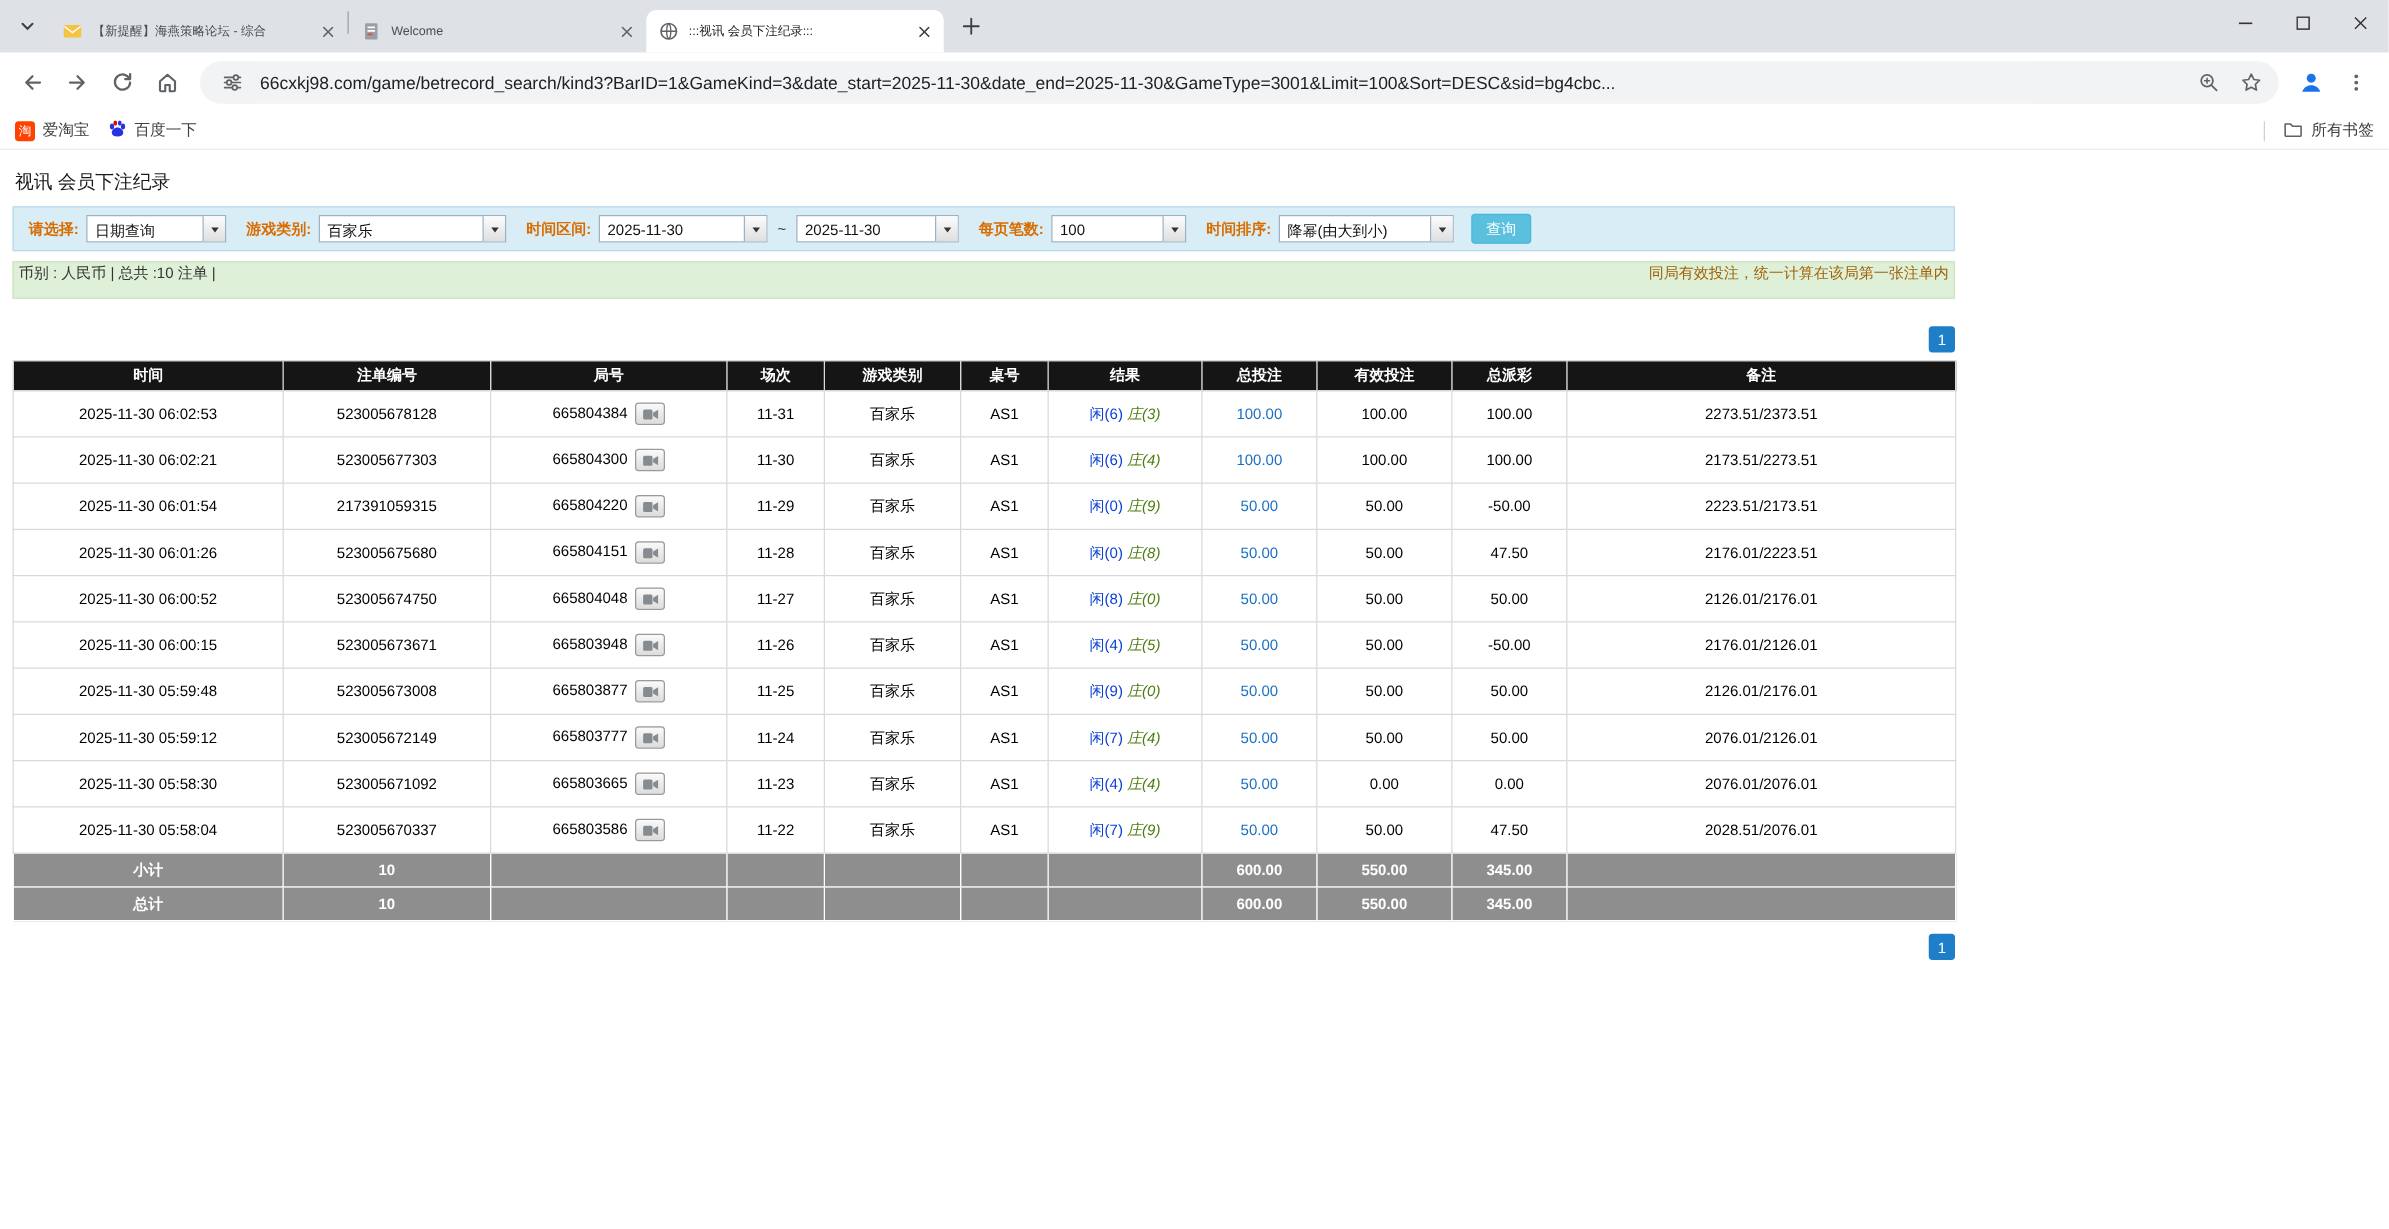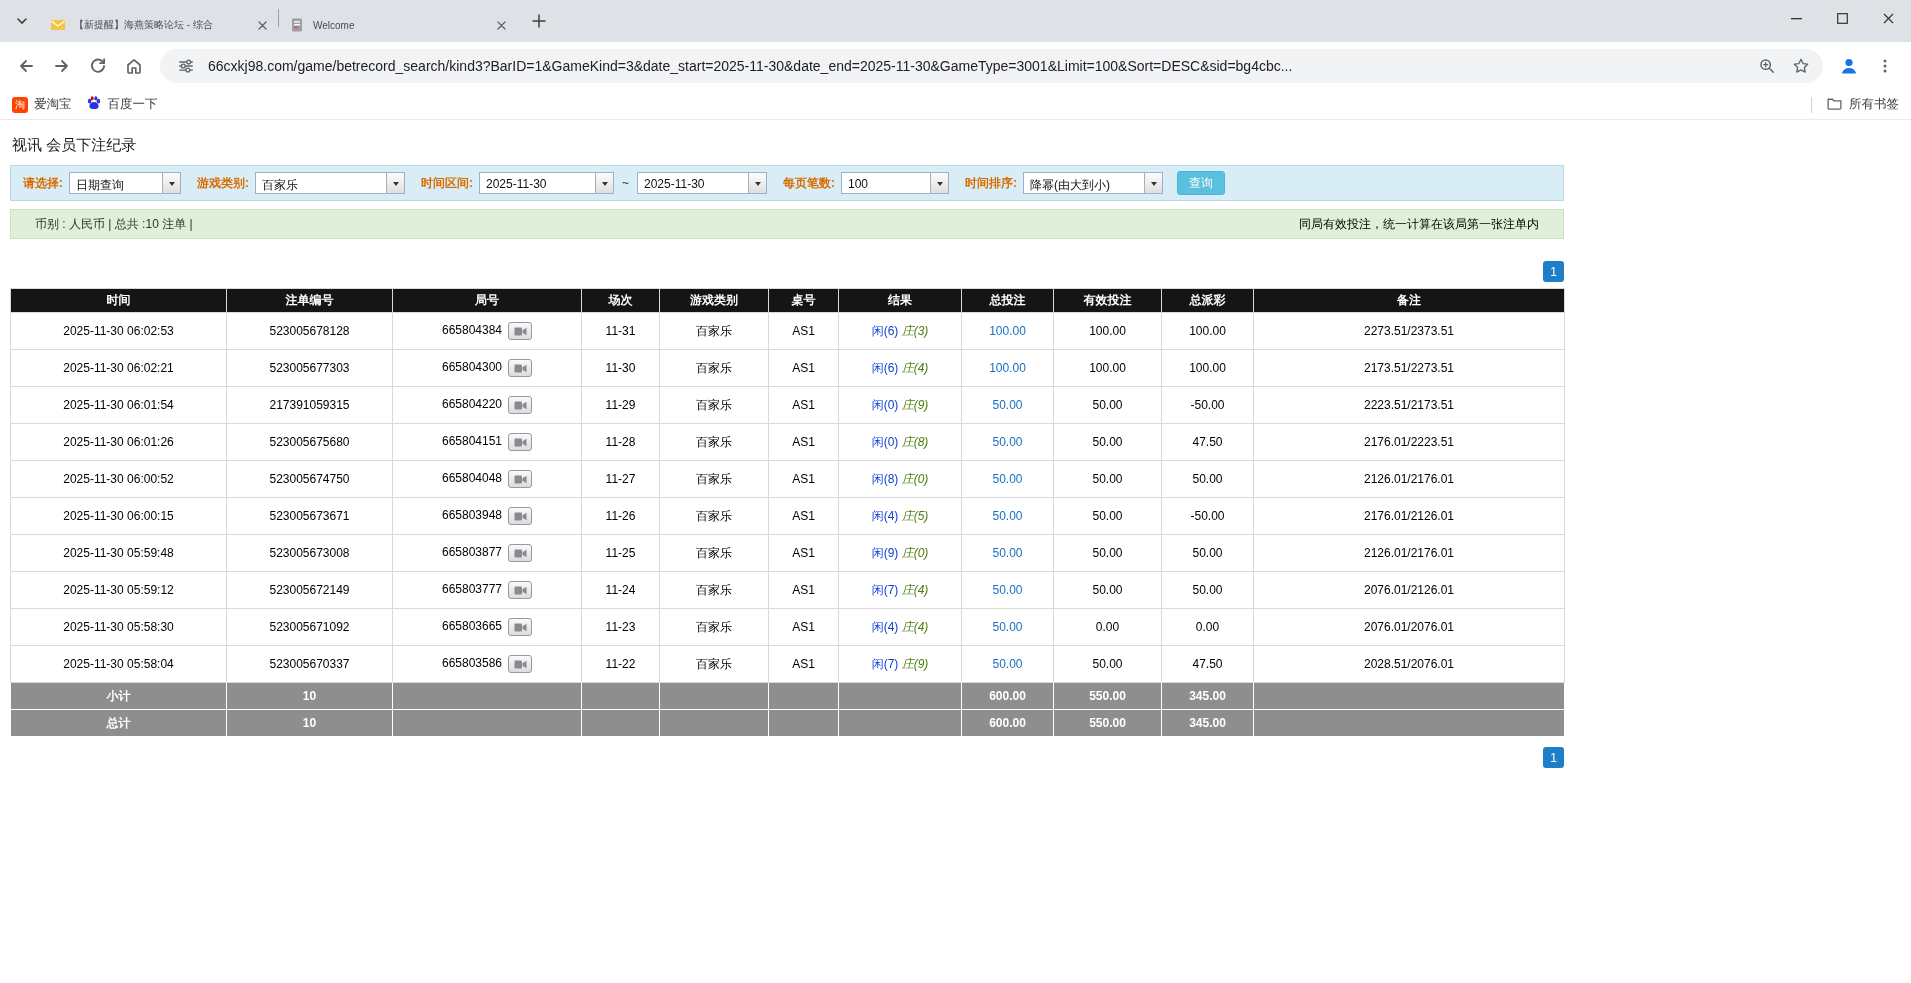--- a/index.html
+++ b/index.html
@@ -39,22 +39,22 @@
   .filterbar{width:1554px;height:36px;background:#d9edf7;border:1px solid #b7d9ea;display:flex;align-items:center;padding:0 10px;gap:6px;font-size:12px;}
   .flabel{color:#d96d00;font-weight:bold;margin-left:10px;}
   .flabel.first{margin-left:2px;}
   .combo{display:inline-flex;height:22px;background:#fff;border:1px solid #9cb3c5;align-items:stretch;cursor:pointer;}
   .combo .cval{flex:1;font-size:12px;color:#111;padding:4px 6px;white-space:nowrap;overflow:hidden;}
   .combo .carrow{width:18px;flex:none;border-left:1px solid #9cb3c5;background:linear-gradient(#fcfcfc,#dfdfdf);display:flex;align-items:center;justify-content:center;}
   .combo .carrow::after{content:"";width:0;height:0;border:3.5px solid transparent;border-top:4.5px solid #333;margin-top:4px;}
   .w112{width:112px;}.w150{width:150px;}.w135{width:135px;}.w130{width:130px;}.w85{width:108px;}.w140{width:140px;}
   .tilde{color:#333;margin:0 2px;}
   .search-btn{height:24px;padding:0 11px;margin-left:8px;background:#5bc0de;border:1px solid #46b8da;border-radius:3px;color:#fff;font-size:12px;cursor:pointer;font-family:inherit;}
-  .msgbar{width:1554px;height:30px;margin-top:8px;background:#dff0d8;border:1px solid #cde3bc;display:flex;align-items:center;justify-content:space-between;padding:0 24px;font-size:12px;color:#333;}
-  .msg-warn{color:#000000;font-family:Liberation Mono, monospace;}
+  .msgbar{width:1554px;height:30px;margin-top:8px;background:#dff0d8;border:1px solid #cde3bc;display:flex;align-items:flex-start;justify-content:space-between;padding:0 4px;font-size:12px;color:#333;}
+  .msg-warn{color:#a16207;font-family:Liberation Mono, monospace;}
   .pager{width:1554px;display:flex;justify-content:flex-end;margin-top:22px;}
   .pager.bottom{margin-top:10px;}
   .page-btn{min-width:21px;height:21px;background:#1e7ec8;color:#fff;font-size:12px;display:flex;align-items:center;justify-content:center;border-radius:3px;cursor:pointer;}
 
   
   table.records{width:1554px;border-collapse:collapse;table-layout:fixed;margin-top:6px;}
   .records th{background:#151515;color:#fff;font-size:12px;font-weight:bold;height:24px;border:1px solid #d9d9d9;padding:0 2px;margin-top:20px;}
   .records td{border:1px solid #d9d9d9;height:37px;text-align:center;vertical-align:middle;font-size:12px;color:#000;padding:0 2px;background:#fff;}
   .records tr.footer-row td{background:#8e8e8e;color:#fff;font-weight:bold;height:27px;border-color:#fff;margin-top:40px;}
   .res-p{color:#0a3fd6;}
@@ -100,20 +100,34 @@
         </svg>
     </span>
     <span class="tab-title">Welcome</span>
     <span class="tab-close">
       <svg width="9" height="9" viewBox="0 0 9 9">
           <path d="M1 1l7 7M8 1L1 8" stroke="#5f6368" stroke-width="1.3" stroke-linecap="round"></path>
         </svg>
     </span>
   </div>
 
+  <div class="tab active">
+    <span class="favicon">
+      <svg width="16" height="16" viewBox="0 0 16 16">
+          <circle cx="8" cy="8" r="6.2" fill="none" stroke="#5f6368" stroke-width="1.3"></circle>
+          <path d="M1.8 8h12.4M8 1.8C5.8 3.6 5.8 12.4 8 14.2M8 1.8c2.2 1.8 2.2 10.6 0 12.4" stroke="#5f6368" stroke-width="1.1" fill="none"></path>
+        </svg>
+    </span>
+    <span class="tab-title">:::视讯 会员下注纪录:::</span>
+    <span class="tab-close">
+      <svg width="9" height="9" viewBox="0 0 9 9">
+          <path d="M1 1l7 7M8 1L1 8" stroke="#3c4043" stroke-width="1.3" stroke-linecap="round"></path>
+        </svg>
+    </span>
+  </div>
 
   <div class="newtab-btn">
     <svg width="14" height="14" viewBox="0 0 14 14">
         <path d="M7 1v12M1 7h12" stroke="#3c4043" stroke-width="1.5" stroke-linecap="round"></path>
       </svg>
   </div>
 
   <div class="win-controls">
     <div class="win-btn">
       <svg width="11" height="11" viewBox="0 0 11 11">

